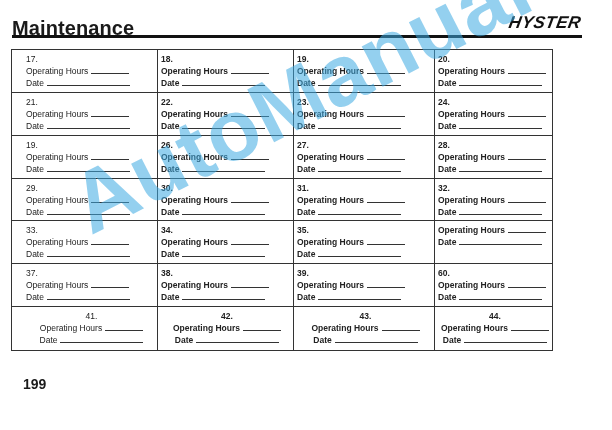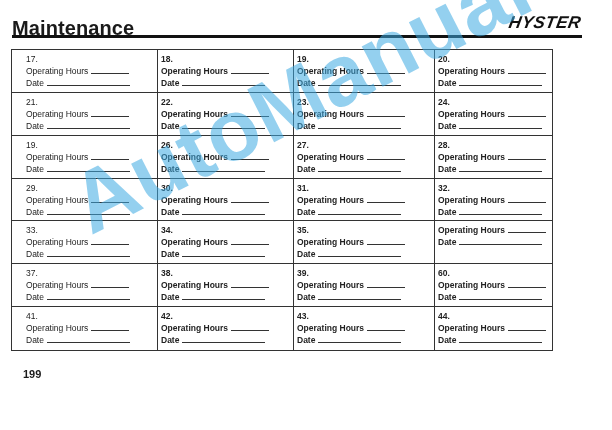--- a/index.html
+++ b/index.html
@@ -9,25 +9,25 @@
   .header-rule { position: absolute; left: 12px; top: 35px; width: 570px; height: 3px; background: #111; }
   .logo { position: absolute; left: 509px; top: 13px; font-size: 17px; font-weight: bold; font-style: italic;
           letter-spacing: 0.5px; transform: skewX(-10deg); color: #111; }
   .grid { position: absolute; left: 11px; top: 49px; width: 542px; height: 302px;
           border: 1px solid #333; box-sizing: border-box; display: grid;
           grid-template-columns: 146px 136px 141px 117px; grid-template-rows: repeat(7, 1fr); }
   .cell { border-right: 1px solid #333; border-bottom: 1px solid #333; font-size: 8.5px; line-height: 12px;
           padding: 3px 0 0 14px; box-sizing: border-box; color: #222; }
   .cell.c1, .cell.c2, .cell.c3 { padding-left: 3px; font-weight: bold; }
   .cell:nth-child(4n) { border-right: none; }
-  .cell.last-row { border-bottom: none; }
+  .cell.last-row { border-bottom: none; text-align: center; }
   .line { display: inline-block; border-bottom: 1px solid #333; height: 8px; vertical-align: baseline; margin-left: 3px; }
   .line.hours { width: 38px; }
   .line.date { width: 83px; }
-  .page-number { position: absolute; left: 23px; top: 368px; font-size: 11px; font-weight: bold; }
+  .page-number { position: absolute; left: 23px; top: 376px; font-size: 14px; font-weight: bold; }
   .watermark { position: absolute; left: 55px; top: 165px; font-size: 86px; font-weight: bold;
                color: rgba(60, 170, 225, 0.55); transform: rotate(-27deg); transform-origin: left top;
                white-space: nowrap; pointer-events: none; letter-spacing: 1px; }
 </style>
 </head>
 <body>
 
 <div class="header-title">Maintenance</div>
 <div class="logo">HYSTER</div>
 <div class="header-rule"></div>

